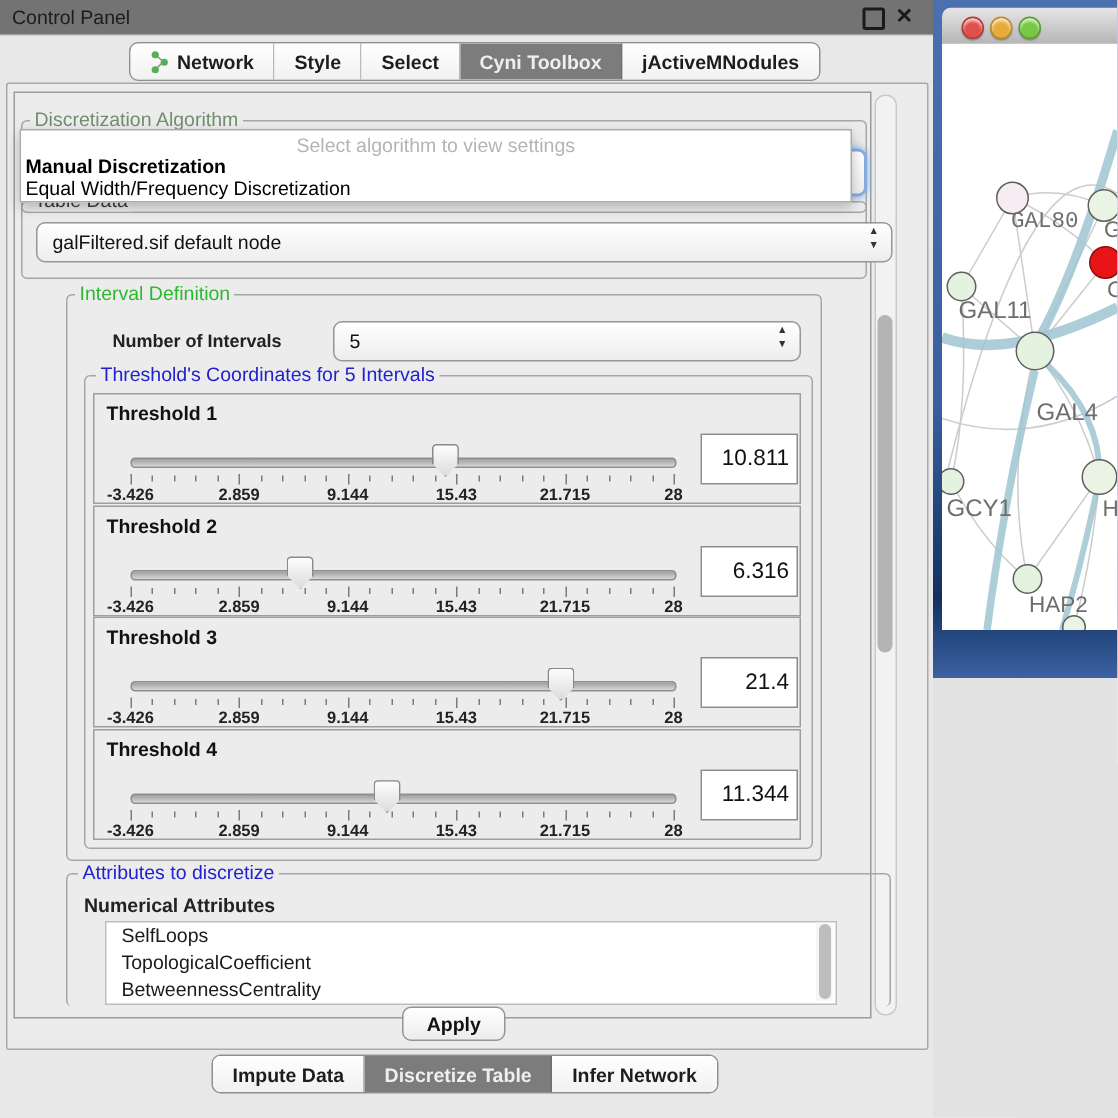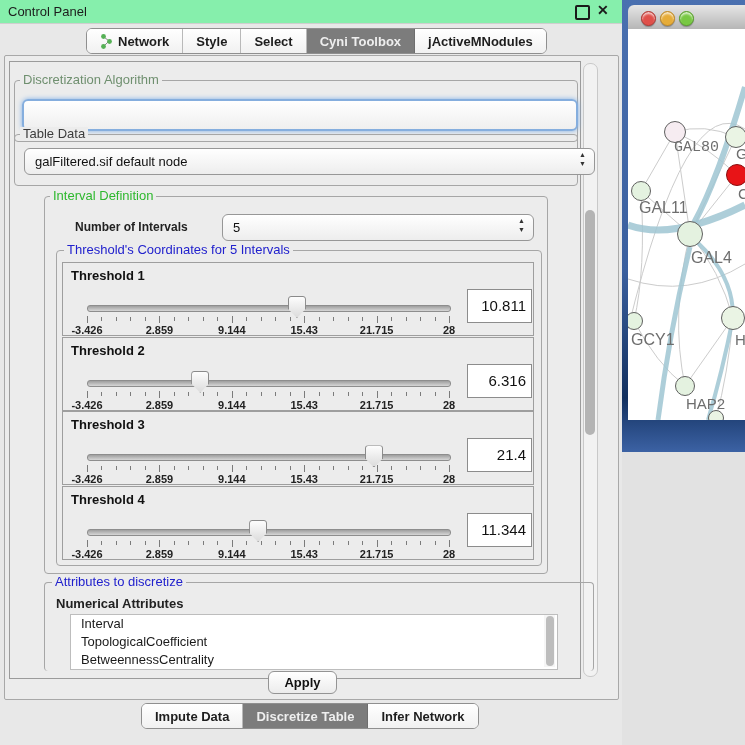--- a/index.html
+++ b/index.html
@@ -3,21 +3,21 @@
 <meta charset="utf-8">
 <style>
   html,body{margin:0;padding:0;}
   body{width:745px;height:745px;position:relative;overflow:hidden;
        font-family:"Liberation Sans",sans-serif;background:#e8e8e8;
        -webkit-font-smoothing:antialiased;color:#222;}
   .abs{position:absolute;}
 
   
   #cp{left:0;top:0;width:622px;height:745px;background:#e8e8e8;}
-  #cp-titlebar{left:0;top:0;width:632px;height:23px;background:#86efac;border-bottom:1px solid #cfcfcf;padding-left:20px;}
+  #cp-titlebar{left:0;top:0;width:632px;height:23px;background:#737373;border-bottom:1px solid #cfcfcf;padding-left:20px;}
   #cp-title{left:8px;top:4px;font-size:13px;color:#1c1c1c;}
   #cp-float{left:575px;top:5px;width:11px;height:11px;border:2px solid #1a1a1a;border-radius:2px;}
   #cp-close{left:597px;top:2px;font-size:14px;font-weight:bold;color:#1a1a1a;}
 
   
   .seg{display:flex;position:absolute;height:24px;border:1px solid #8f8f8f;border-radius:6px;overflow:hidden;background:#fff;}
   .seg .tab{display:flex;align-items:center;gap:5px;padding:0 13px;font-size:13px;font-weight:bold;color:#1d1d1d;
             background:linear-gradient(#ffffff,#f1f1f1);border-right:1px solid #b9b9b9;cursor:default;white-space:nowrap;}
   .seg .tab:last-child{border-right:none;}
   .seg .tab.active{background:#7c7c7c;color:#efefef;border-right-color:#6e6e6e;}
@@ -147,20 +147,25 @@
   <span id="algo-title" class="grouptitle">Discretization Algorithm</span>
   <div id="algo-combo" class="abs"></div>
 
   <div id="tabledata-group" class="groupbox"></div>
   <span id="tabledata-title" class="grouptitle">Table Data</span>
   <div id="tabledata-combo" class="combo">
     <span>galFiltered.sif default node</span>
     <span class="arrows">▲<br>▼</span>
   </div>
 
+  <div id="algo-popup" class="abs">
+    <div id="popup-hint" class="abs">Select algorithm to view settings</div>
+    <div id="popup-item-0" class="popup-item">Manual Discretization</div>
+    <div id="popup-item-1" class="popup-item">Equal Width/Frequency Discretization</div>
+  </div>
 
   <div id="interval-group" class="groupbox"></div>
   <span id="interval-title" class="grouptitle">Interval Definition</span>
   <span id="numint-label" class="abs">Number of Intervals</span>
   <div id="numint-combo" class="combo">
     <span>5</span>
     <span class="arrows">▲<br>▼</span>
   </div>
   <div id="coords-group" class="groupbox"></div>
   <span id="coords-title" class="grouptitle">Threshold's Coordinates for 5 Intervals</span>
@@ -332,21 +337,21 @@
           <span class="ticklabel" style="left: 100%;">28</span>
         </div>
         <div class="t-value">11.344</div>
       </div>
     </div>
 
   <div id="attr-group" class="groupbox"></div>
   <span id="attr-title" class="grouptitle">Attributes to discretize</span>
   <span id="attr-header" class="abs">Numerical Attributes</span>
   <div id="attr-list" class="abs">
-      <div class="attr-item">Interval</div>
+      <div class="attr-item">SelfLoops</div>
       <div class="attr-item">TopologicalCoefficient</div>
       <div class="attr-item">BetweennessCentrality</div>
     </div>
   <div id="attr-scroll" class="abs"></div>
   <div id="attr-scroll-thumb" class="abs"></div>
 
   <div id="apply-btn" class="button">Apply</div>
 
   <div id="bottom-tabs" class="seg" style="left:141px;top:703px;">
       <div class="tab">
@@ -397,21 +402,21 @@
   <div id="net-nodes">
       <div class="net-node" style="left: 36px; top: 92px; width: 22px; height: 22px; background: rgb(246, 236, 241);"></div>
       <span class="net-label" style="left: 46px; top: 110px; font-size: 15px; font-family: Liberation Mono, monospace;">GAL80</span>
       <div class="net-node" style="left: 97px; top: 97px; width: 22px; height: 22px; background: rgb(234, 244, 228);"></div>
       <span class="net-label" style="left: 108px; top: 116px; font-size: 15px;">GA</span>
       <div class="net-node" style="left: 98px; top: 135px; width: 22px; height: 22px; background: rgb(232, 20, 23); border-color: rgb(138, 15, 15);"></div>
       <span class="net-label" style="left: 110px; top: 156px; font-size: 15px;">C</span>
       <div class="net-node" style="left: 3px; top: 152px; width: 20px; height: 20px; background: rgb(228, 242, 224);"></div>
       <span class="net-label" style="left: 11px; top: 170px; font-size: 16px;">GAL11</span>
       <div class="net-node" style="left: 49px; top: 192px; width: 26px; height: 26px; background: rgb(228, 242, 224);"></div>
-      <span class="net-label" style="left: 63px; top: 220px; font-size: 16px;">GAL4</span>
+      <span class="net-label" style="left: 63px; top: 238px; font-size: 16px;">GAL4</span>
       <div class="net-node" style="left: -3px; top: 283px; width: 18px; height: 18px; background: rgb(228, 242, 224);"></div>
       <span class="net-label" style="left: 3px; top: 302px; font-size: 16px; text-align: center;">GCY1</span>
       <div class="net-node" style="left: 93px; top: 277px; width: 24px; height: 24px; background: rgb(234, 244, 228);"></div>
       <span class="net-label" style="left: 107px; top: 302px; font-size: 15px;">H</span>
       <div class="net-node" style="left: 47px; top: 347px; width: 20px; height: 20px; background: rgb(228, 242, 224);"></div>
       <span class="net-label" style="left: 58px; top: 366px; font-size: 15px;">HAP2</span>
       <div class="net-node" style="left: 80px; top: 381px; width: 16px; height: 16px; background: rgb(234, 244, 228);"></div>
     </div>
 </div>
 

